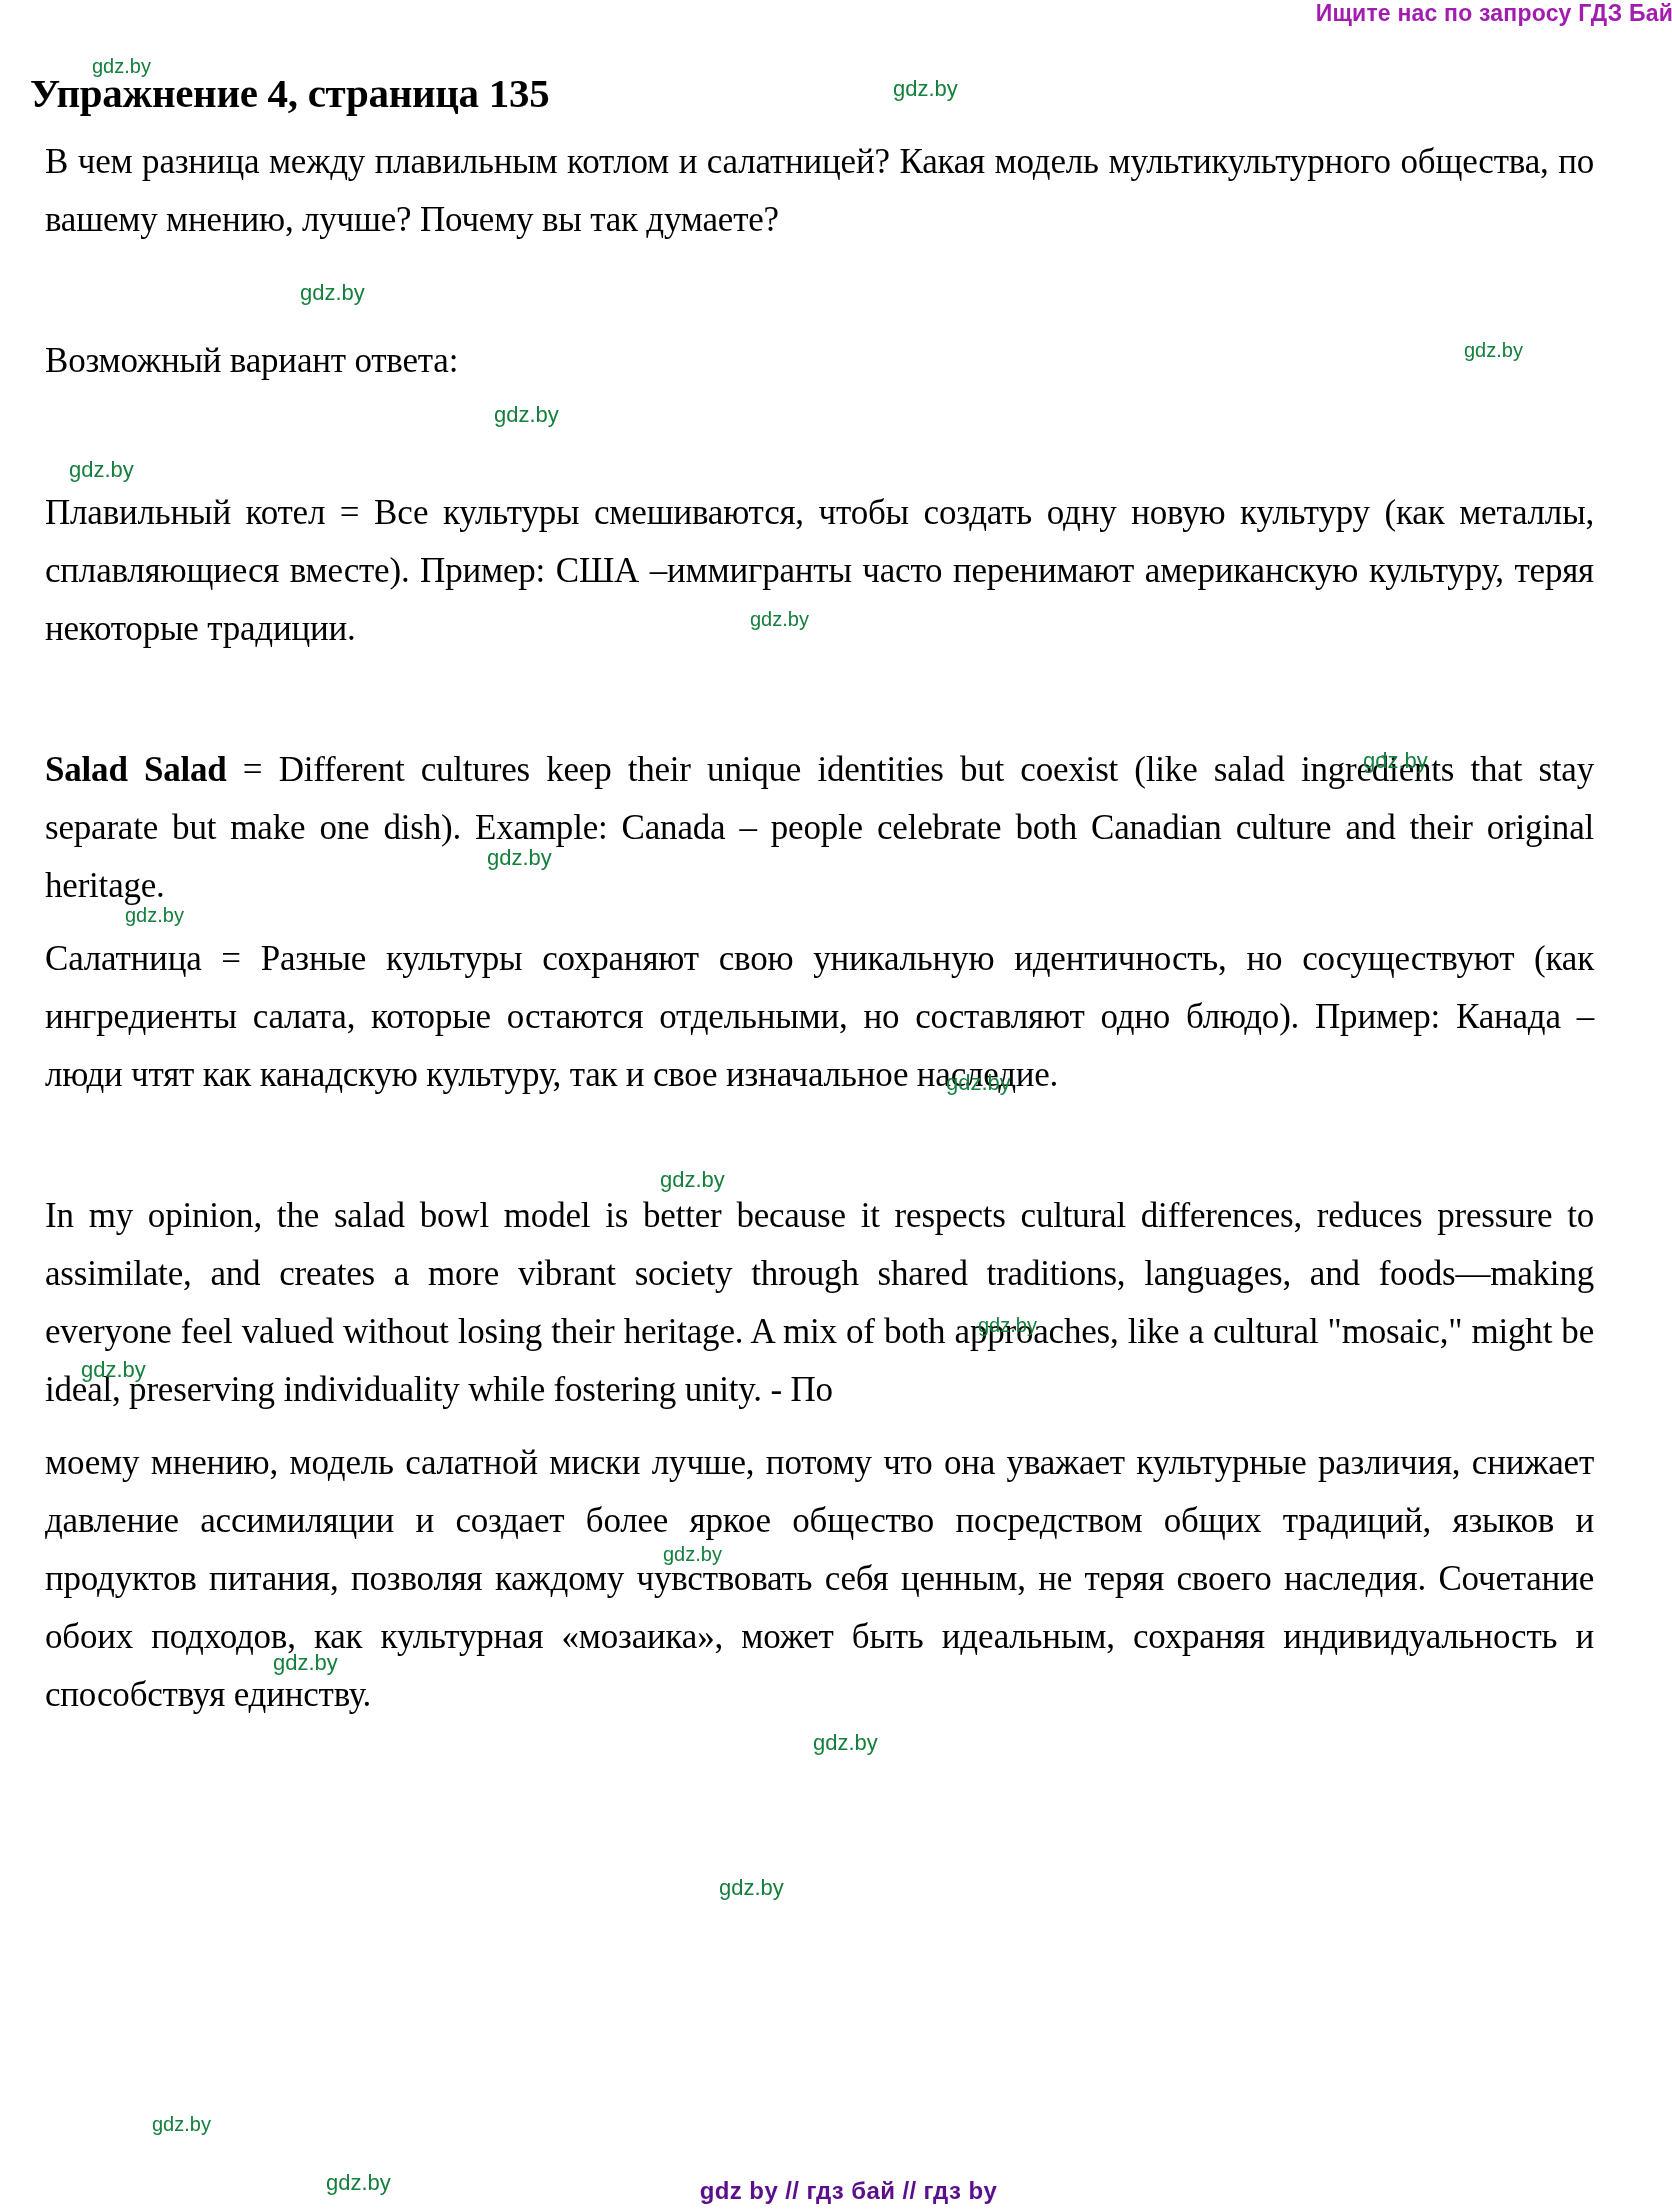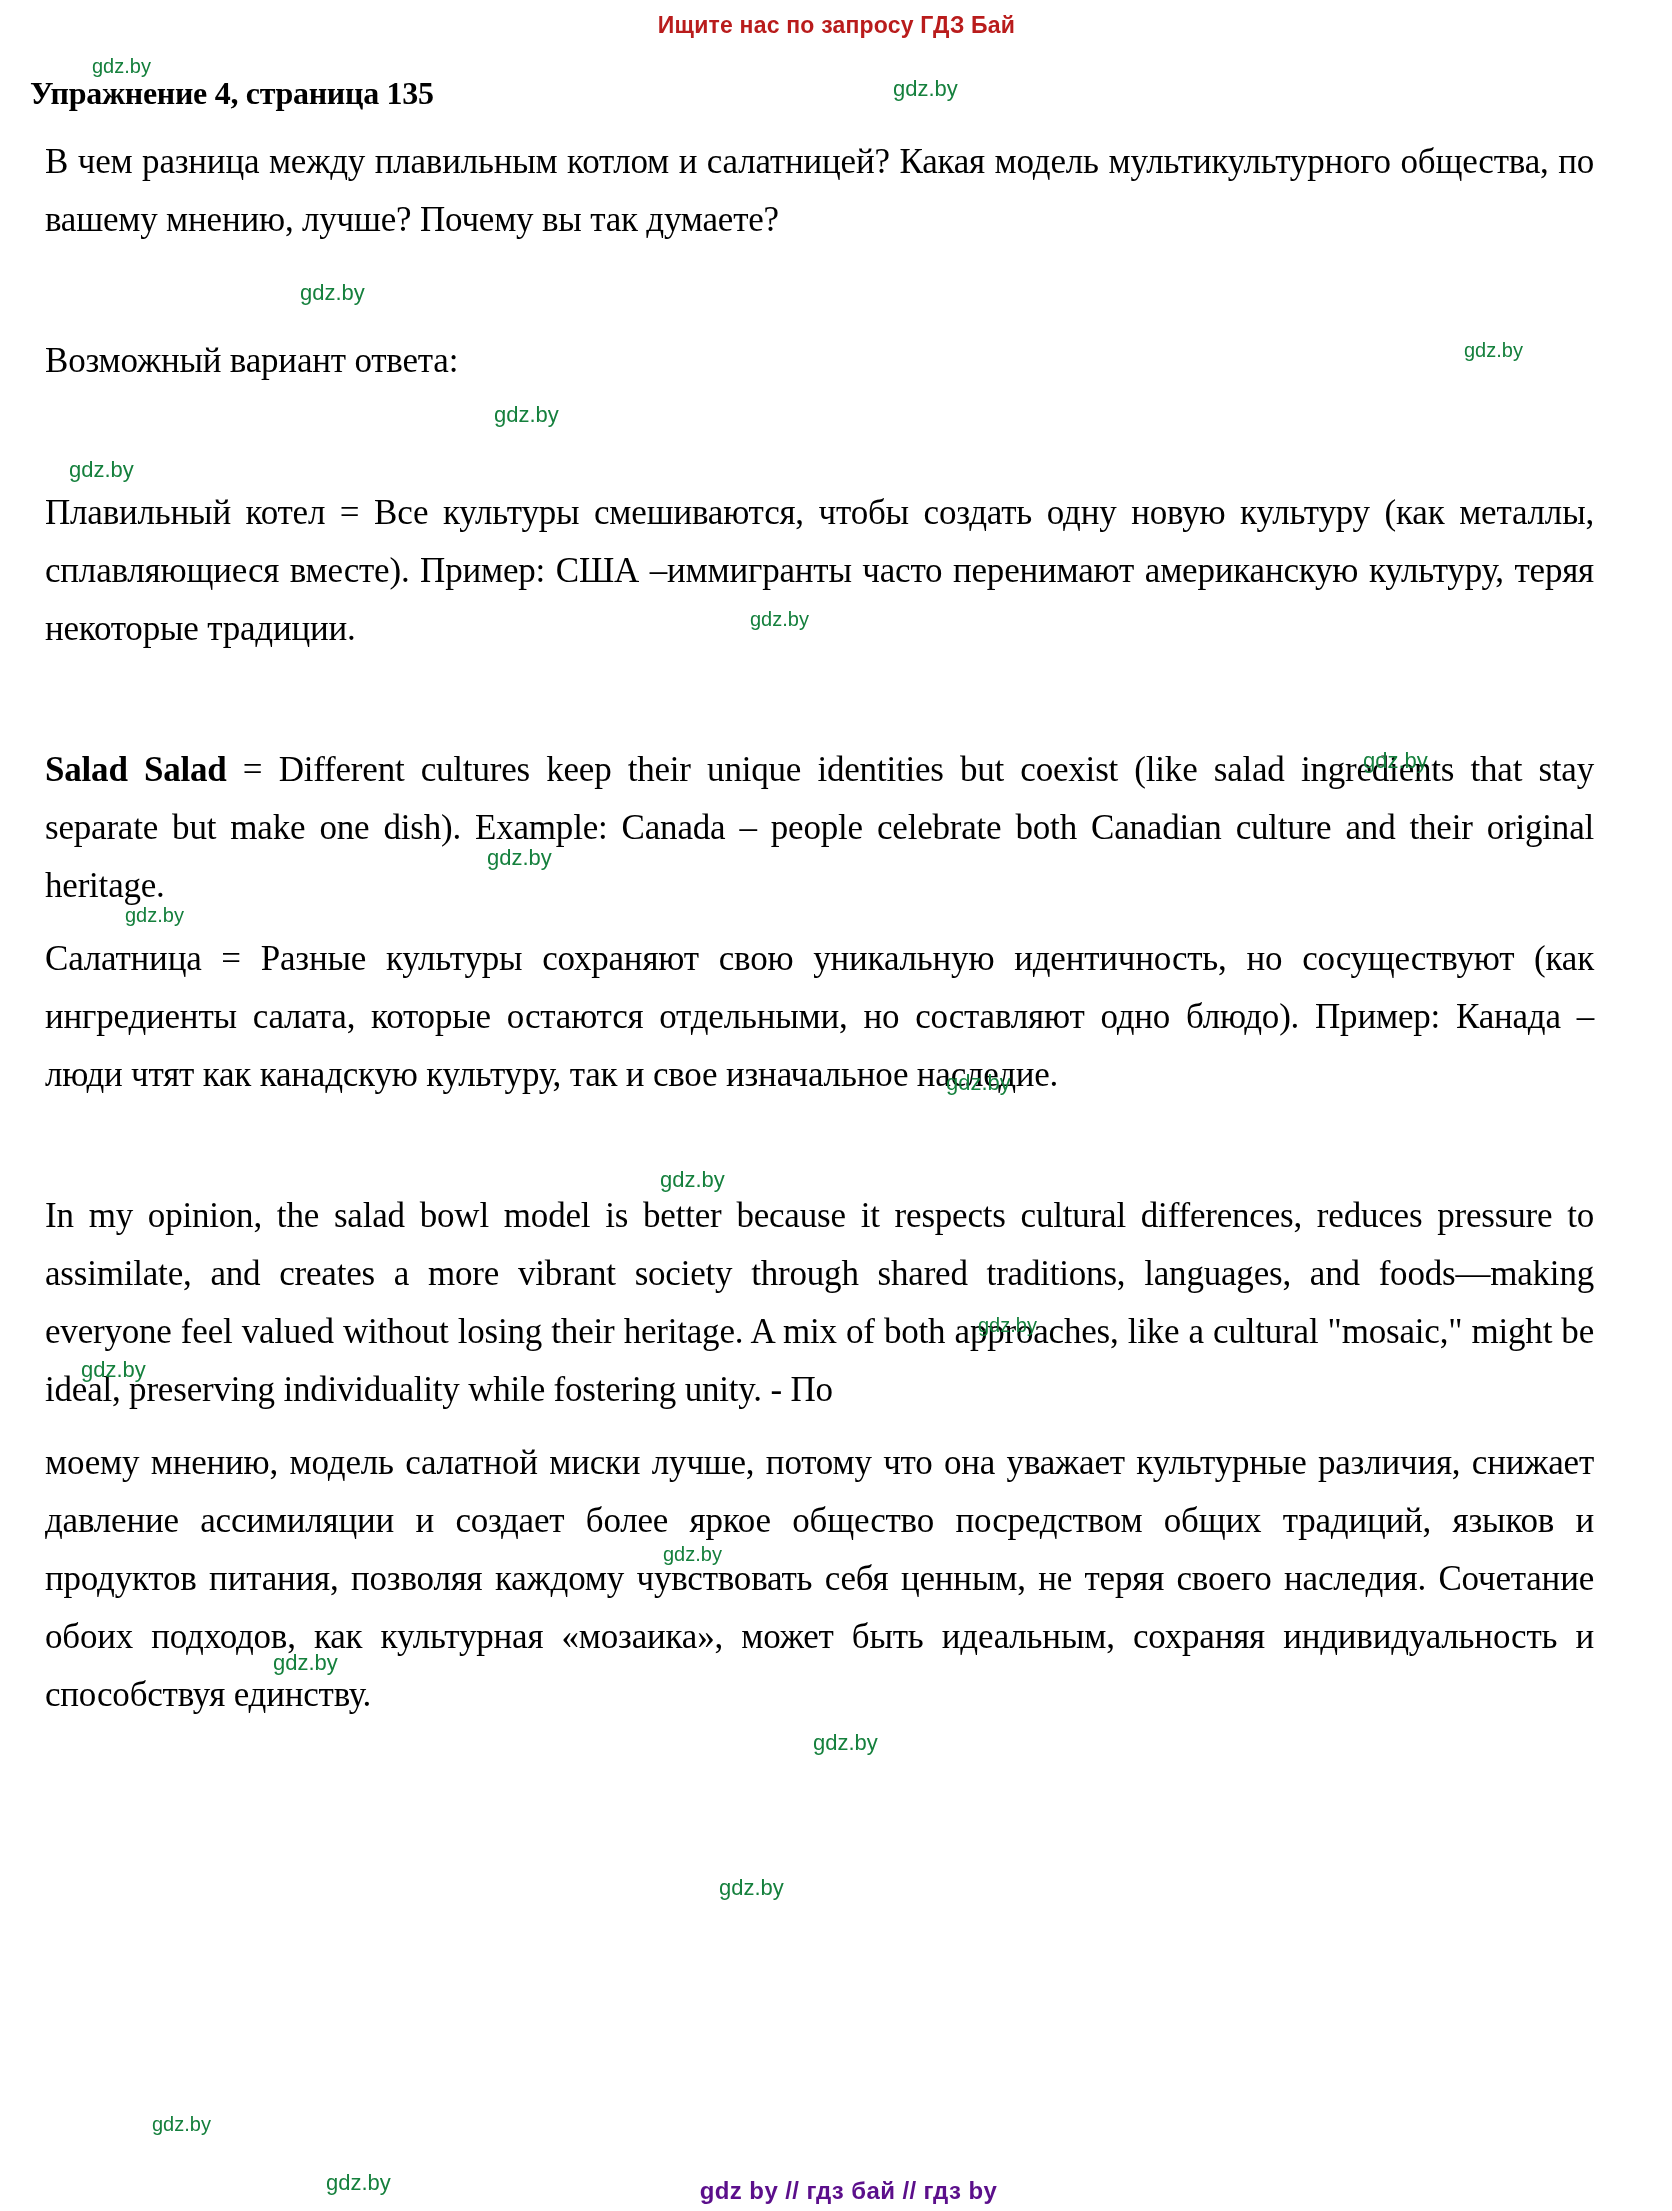--- a/index.html
+++ b/index.html
@@ -12,44 +12,44 @@
     height: 2212px;
     position: relative;
     font-family: "Liberation Serif", "DejaVu Serif", serif;
     color: #000000;
     overflow: hidden;
   }
 
   
   .promo-banner {
     position: absolute;
-    top: 12px;
+    top: 0px;
     left: 0;
     width: 100%;
-    text-align: center;
+    text-align: right;
     font-family: "Liberation Sans", sans-serif;
     font-weight: bold;
     font-size: 23px;
-    color: #b91c1c;
+    color: #a21caf;
     letter-spacing: 0.2px;
     line-height: 26.5px;
   }
 
   
   .page {
     position: absolute;
     top: 69px;
     left: 30px;
     width: 1579px;
   }
 
   .ex-title {
     font-family: "Liberation Serif", "DejaVu Serif", serif;
     font-weight: bold;
-    font-size: 32px;
+    font-size: 41px;
     line-height: 49px;
     margin: 0 0 3.5px 0;
     letter-spacing: -0.3px;
   }
 
   .para {
     font-size: 35px;
     line-height: 58px;
     text-align: justify;
     text-justify: inter-word;

